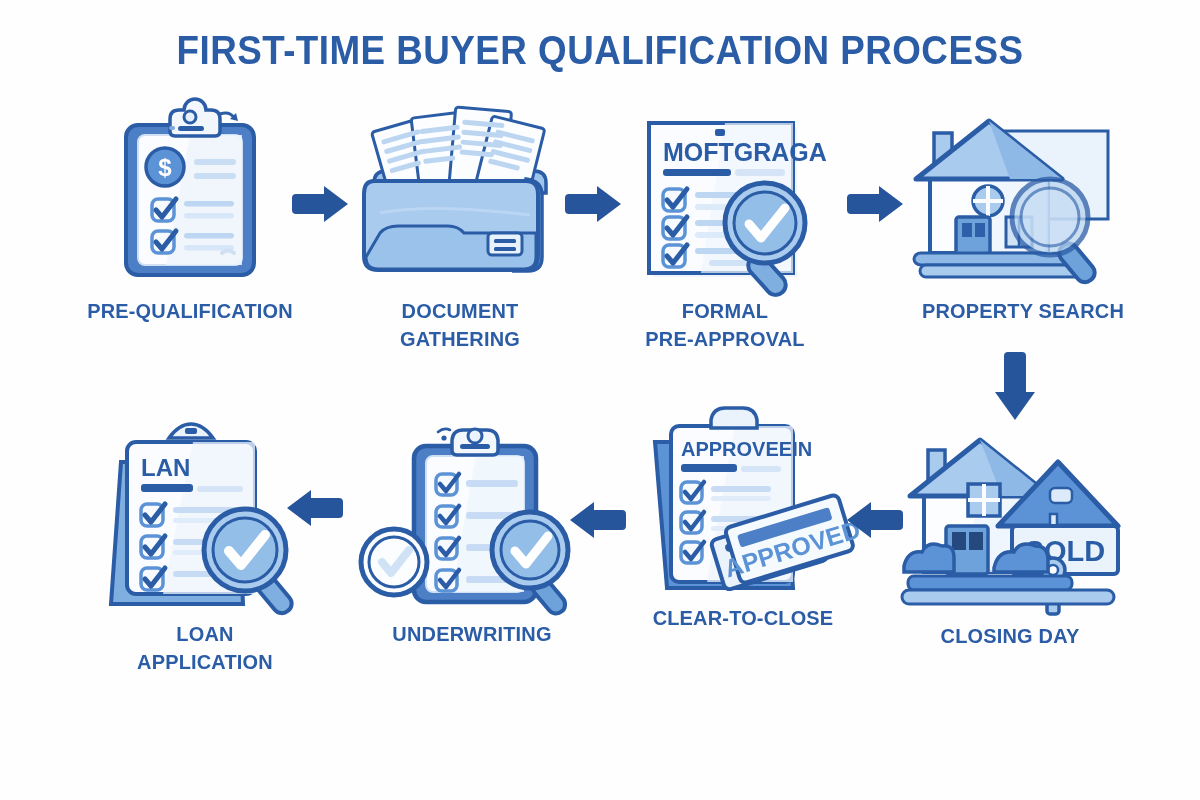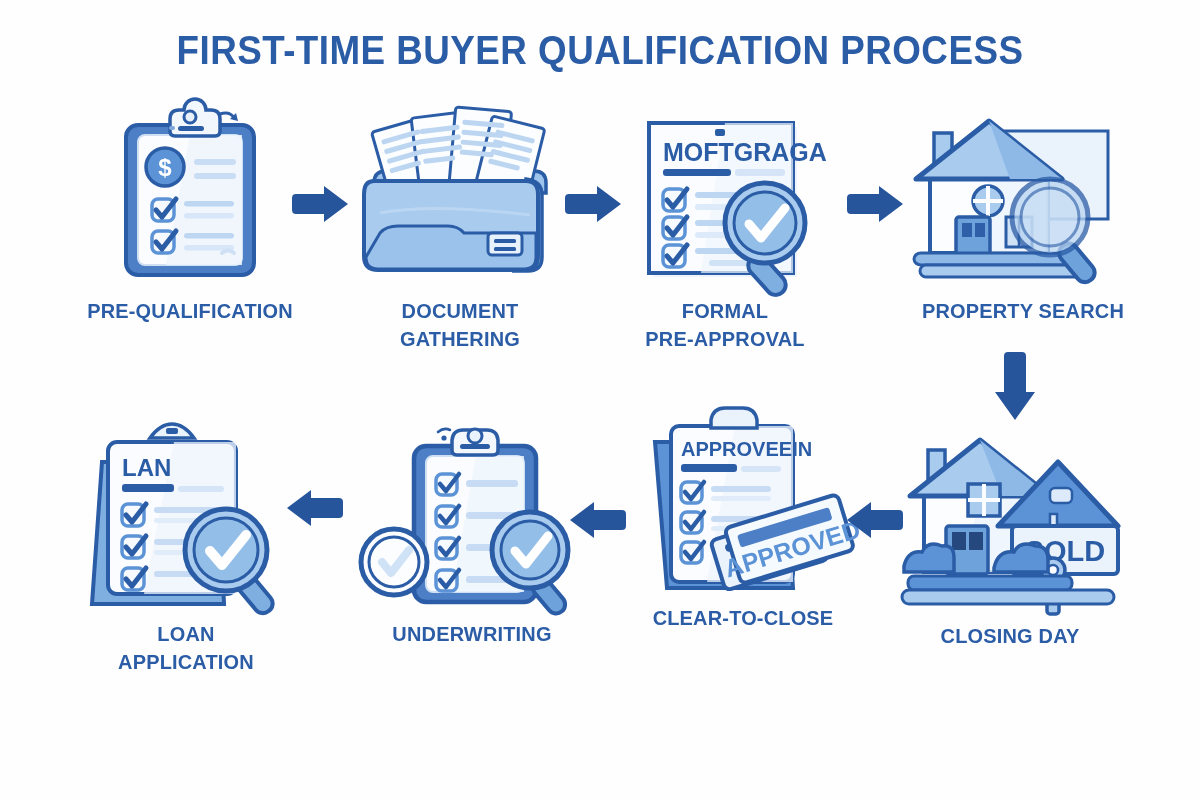--- a/index.html
+++ b/index.html
@@ -384,21 +384,21 @@
           <rect x="188" y="148" rx="9" width="18" height="40" transform="rotate(-40 197 168)" fill="#6EA2DA" stroke="#2B5CA6" stroke-width="4"></rect>
           <circle cx="178" cy="122" r="38" fill="#A9CBEE" stroke="#2B5CA6" stroke-width="5"></circle>
           <circle cx="178" cy="122" r="29" fill="#92BEE8" stroke="#2B5CA6" stroke-width="3"></circle>
           <path d="M163 123 l11 13 l22 -28" fill="none" stroke="#FFFFFF" stroke-width="9" stroke-linecap="round" stroke-linejoin="round"></path>
         </g>
       </svg>
     </div>
     <div class="caption">UNDERWRITING</div>
   </div>
 
-  <div class="step" style="left:66px; top:428px;">
+  <div class="step" style="left:85px; top:428px;">
     <div class="art">
       <svg width="240" height="180" viewBox="0 0 240 180">
 
         <path d="M36 34 L26 176 L158 176 L152 34 Z" fill="#7FAEE0" stroke="#2B5CA6" stroke-width="4"></path>
 
         <rect x="42" y="14" rx="9" width="128" height="152" fill="#FAFCFF" stroke="#2B5CA6" stroke-width="4"></rect>
         <path d="M108 14 L170 14 L170 166 L78 166 Z" fill="#EFF6FD" opacity="0.75"></path>
 
         <path d="M84 10 q10 -14 22 -14 q12 0 22 14 z" fill="#EAF2FC" stroke="#2B5CA6" stroke-width="3.5"></path>
         <rect x="100" y="0" rx="2" width="12" height="6" fill="#2B5CA6"></rect>

